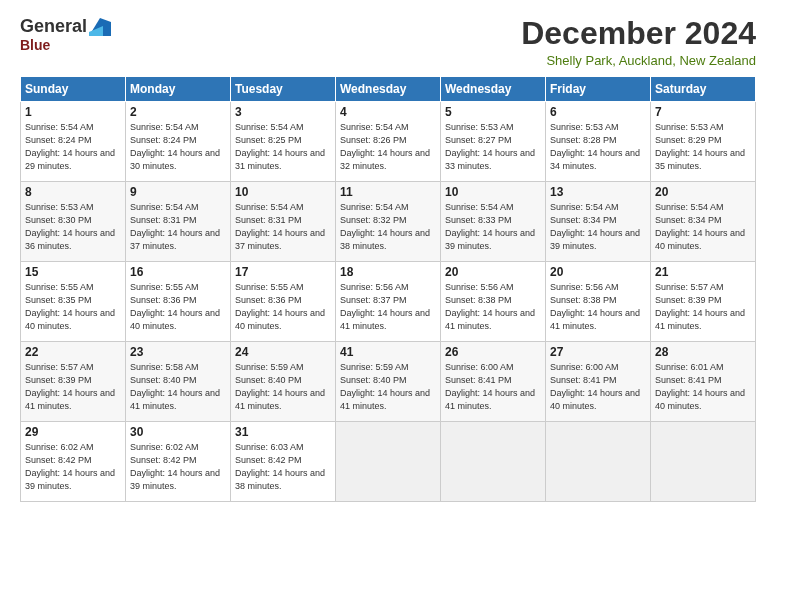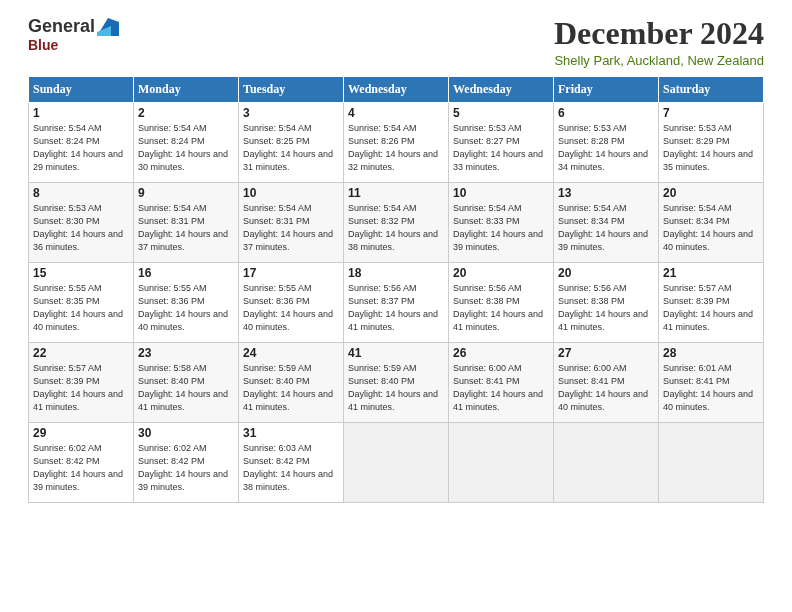--- a/index.html
+++ b/index.html
@@ -7,21 +7,20 @@
       font-family: Arial, sans-serif;
       background: #fff;
       width: 792px;
       height: 612px;
       overflow: hidden;
     }
     .page {
       width: 776px;
       min-height: 612px;
       padding: 16px 20px 10px 20px;
-      margin-left: 8px;
     }
     .header {
       display: flex;
       align-items: flex-start;
       justify-content: space-between;
       margin-bottom: 8px;
     }
     .logo {
       display: flex;
       flex-direction: column;
@@ -47,41 +46,39 @@
       margin-left: 2px;
     }
     .title-block {
       text-align: right;
     }
     .month-title {
       font-size: 32px;
       font-weight: bold;
       color: #333;
       line-height: 1.1;
-      font-family: Liberation Serif, serif;
     }
     .location {
       font-size: 13px;
       color: #4d7c0f;
       margin-top: 2px;
     }
     .calendar-table {
       width: 100%;
       border-collapse: collapse;
       table-layout: fixed;
     }
     .calendar-table th {
       background-color: #2e75b6;
       color: #fff;
       font-size: 12px;
       font-weight: bold;
       padding: 5px 4px;
       text-align: left;
       border: 1px solid #fff;
-      font-family: Liberation Serif, serif;
     }
     .calendar-table td {
       vertical-align: top;
       border: 1px solid #ccc;
       padding: 3px 4px;
       font-size: 9.5px;
       color: #333;
       height: 80px;
       background: #fff;
     }

